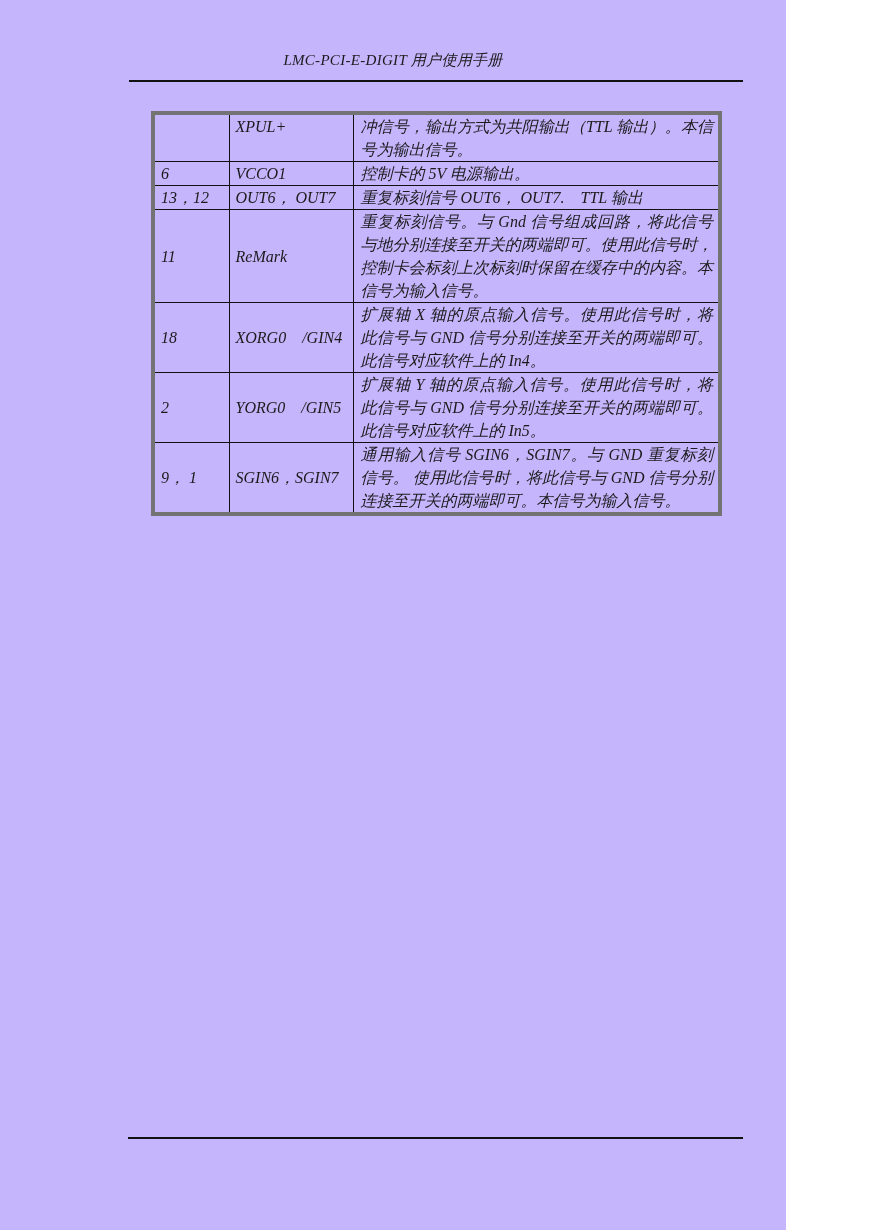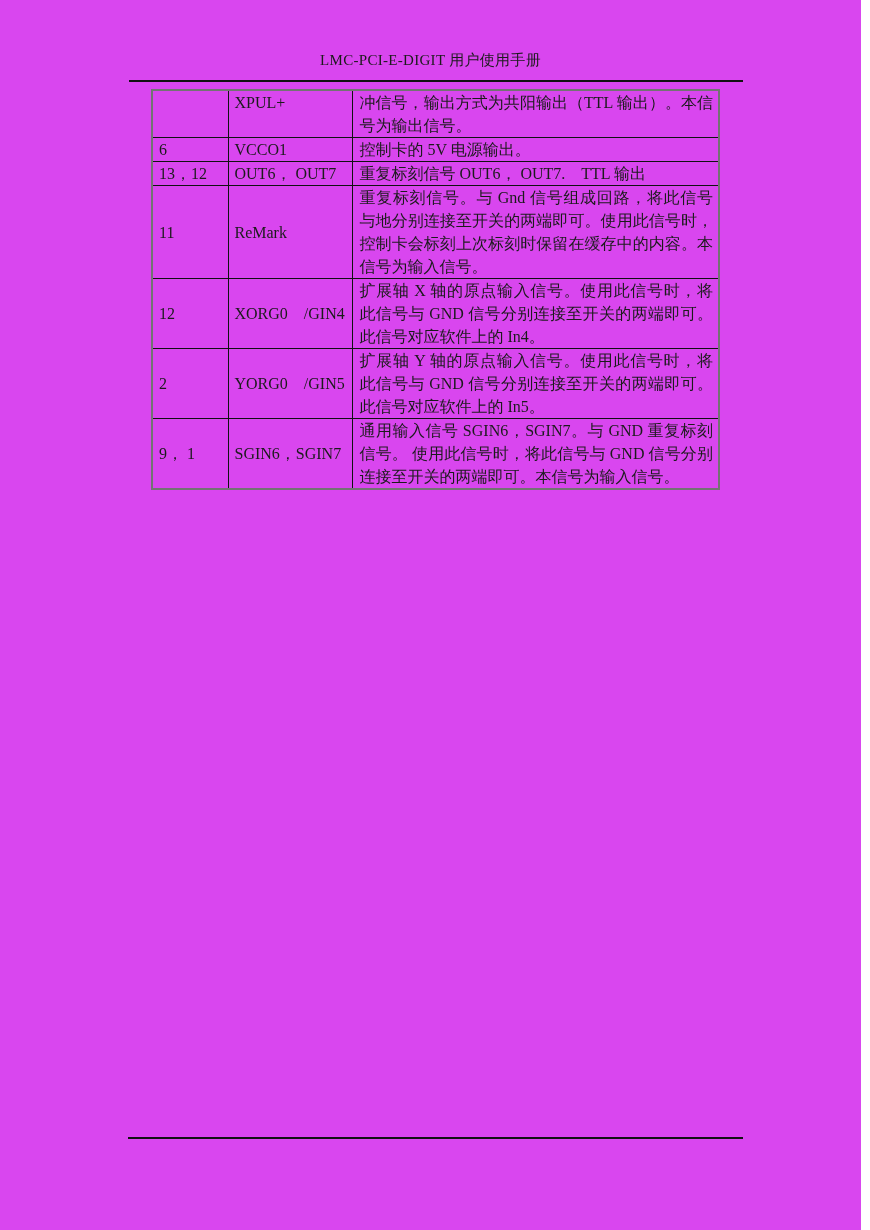--- a/index.html
+++ b/index.html
@@ -1,24 +1,25 @@
 <!DOCTYPE html>
 <html><head>
 <meta charset="utf-8">
 <style>
   html, body { margin: 0; padding: 0; background: #ffffff; }
 
   .page {
     position: relative;
-    width: 861px;
+    width: 786px;
     height: 1230px;
-    background: #d946ef;
+    background: #c4b5fd;
     color: #1b1b1b;
     font-family: "Liberation Serif", "DejaVu Serif", serif;
     overflow: hidden;
+    font-style: italic;
   }
 
   
   .doc-header {
     position: absolute;
     top: 51px;
     left: 0;
     width: 100%;
     text-align: center;
     font-size: 15px;
@@ -31,25 +32,25 @@
     background: #111111;
     height: 2px;
   }
   .rule-header { left: 129px; top: 80px;  width: 614px; }
   .rule-footer { left: 128px; top: 1137px; width: 615px; }
 
   
   .pin-table {
     position: absolute;
     left: 151px;
-    top: 89px;
+    top: 111px;
     width: 567px;
     border-collapse: collapse;
     table-layout: fixed;
-    border: 2px solid #737373;
+    border: 4px solid #737373;
   }
   .pin-table td {
     border: 1.5px solid #111111;
     font-size: 16px;
     line-height: 23px;
     vertical-align: middle;
     padding: 0 6px;
     overflow: hidden;
     word-break: break-word;
   }
@@ -111,21 +112,21 @@
         <td class="pin">13，12</td>
         <td class="signal">OUT6， OUT7</td>
         <td class="desc">重复标刻信号 OUT6， OUT7.　TTL 输出</td>
       </tr>
       <tr>
         <td class="pin">11</td>
         <td class="signal">ReMark</td>
         <td class="desc">重复标刻信号。与 Gnd 信号组成回路，将此信号与地分别连接至开关的两端即可。使用此信号时，控制卡会标刻上次标刻时保留在缓存中的内容。本信号为输入信号。</td>
       </tr>
       <tr>
-        <td class="pin">12</td>
+        <td class="pin">18</td>
         <td class="signal">XORG0　/GIN4</td>
         <td class="desc">扩展轴 X 轴的原点输入信号。使用此信号时，将此信号与 GND 信号分别连接至开关的两端即可。此信号对应软件上的 In4。</td>
       </tr>
       <tr>
         <td class="pin">2</td>
         <td class="signal">YORG0　/GIN5</td>
         <td class="desc">扩展轴 Y 轴的原点输入信号。使用此信号时，将此信号与 GND 信号分别连接至开关的两端即可。此信号对应软件上的 In5。</td>
       </tr>
       <tr>
         <td class="pin">9， 1</td>

